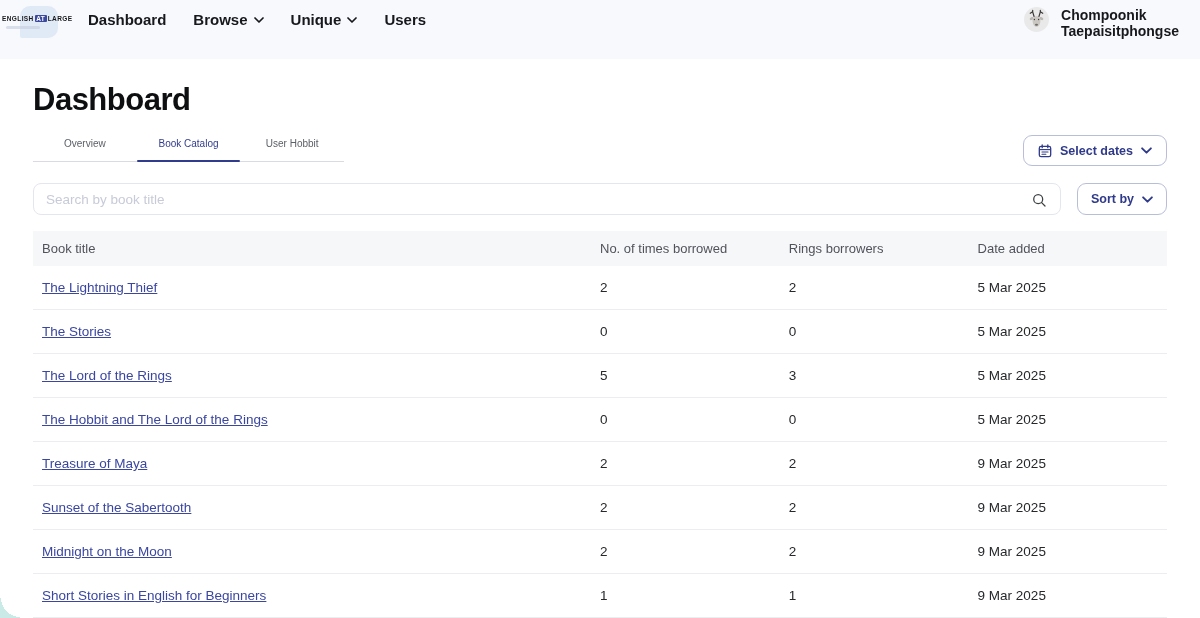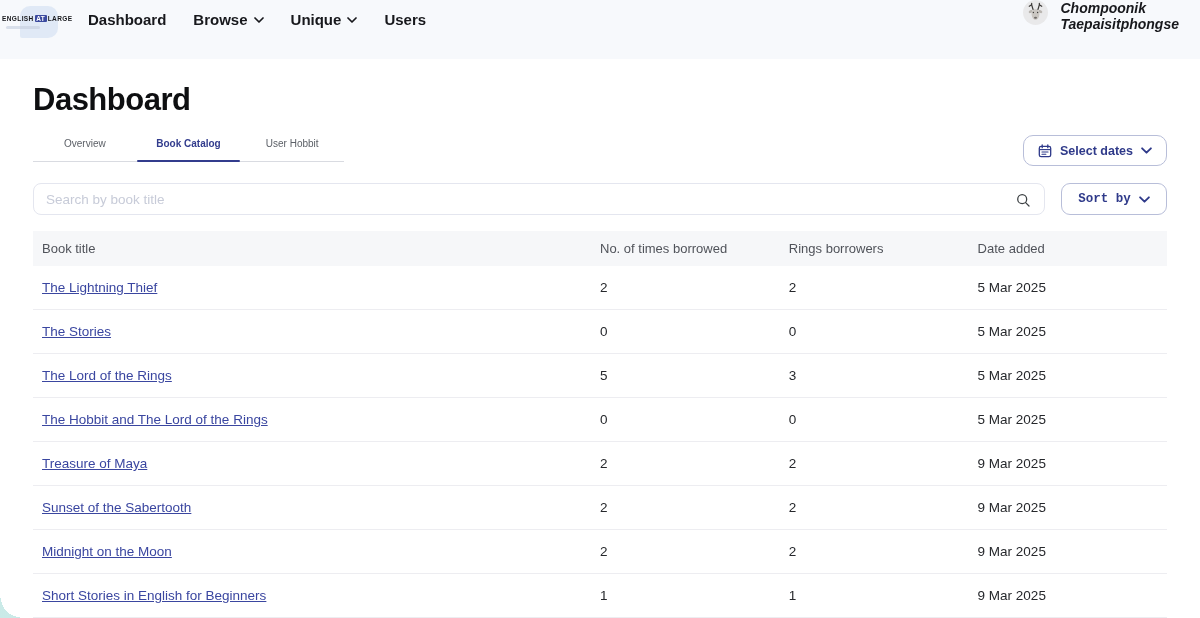--- a/index.html
+++ b/index.html
@@ -54,21 +54,21 @@
     display:flex; align-items:center; gap:6px;
     font-size:15px; font-weight:bold; color:#17181c;
     cursor:pointer; line-height:20px;
   }
   .chev { display:inline-block; }
   .chev svg { display:block; }
 
   .user {
     margin-left:auto;
     display:flex; gap:12px; align-items:flex-start;
-    padding-top:0; cursor:pointer;font-style:italic;
+    padding-top:7px; cursor:pointer;
   }
   .avatar {
     width:25px; height:25px; border-radius:50%;
     background:#e9e9ea; overflow:hidden;
     display:flex; align-items:center; justify-content:center;
     flex:0 0 auto;
   }
   .user-name {
     font-size:14px; font-weight:bold; color:#17181c; line-height:16px;
     text-align:left;
@@ -92,36 +92,36 @@
     width:311px;
     border-bottom:1px solid #d9dbe1;
   }
   .tab {
     flex:1; text-align:center;
     font-size:10px; color:#5c6067;
     padding:3px 0 12px 0;
     cursor:pointer; position:relative;
   }
   .tab.active {
-    color:#323c8d; font-weight:bold;
+    color:#323c8d; font-weight:normal;
   }
   .tab.active::after {
     content:""; position:absolute; left:0; right:0; bottom:-1px;
     height:2px; background:#323c8d; border-radius:1px;
   }
 
   .btn {
     display:flex; align-items:center; justify-content:center; gap:8px;
     border:1px solid #b8bed9; border-radius:9px;
     background:#fff; color:#2f3a8a;
     font-size:12.5px; font-weight:bold;
     cursor:pointer;
     font-family:"Liberation Sans", sans-serif;
   }
-  .select-dates { margin-left:auto; height:31px; padding:11px 14px;border-radius:10px; }
+  .select-dates { margin-left:auto; height:31px; padding:11px 14px; }
 
   .search-row {
     margin-top:17px;
     display:flex; gap:16px;align-items:flex-end;
   }
   .search-box {
     flex:1; height:32px;
     border:1px solid #e4e6ef; border-radius:8px;
     background:#fff;
     display:flex; align-items:center;
@@ -131,21 +131,21 @@
   .search-box input {
     border:none; outline:none; width:100%;
     font-size:13.5px; color:#2c2e33; background:transparent;
     font-family:"Liberation Sans", sans-serif;
   }
   .search-box input::placeholder { color:#c7cbd8; }
   .search-icon {
     position:absolute; right:13px; top:8px;
     cursor:pointer;
   }
-  .sort-btn { width:106px; height:32px; flex:0 0 auto;font-family:Liberation Mono, monospace; }
+  .sort-btn { width:90px; height:32px; flex:0 0 auto; }
 
   
   .table { margin-top:16px; }
   .thead, .trow {
     display:grid;
     grid-template-columns:50% 16.65% 16.65% auto;
     align-items:center;
   }
   .thead {
     height:35px;

